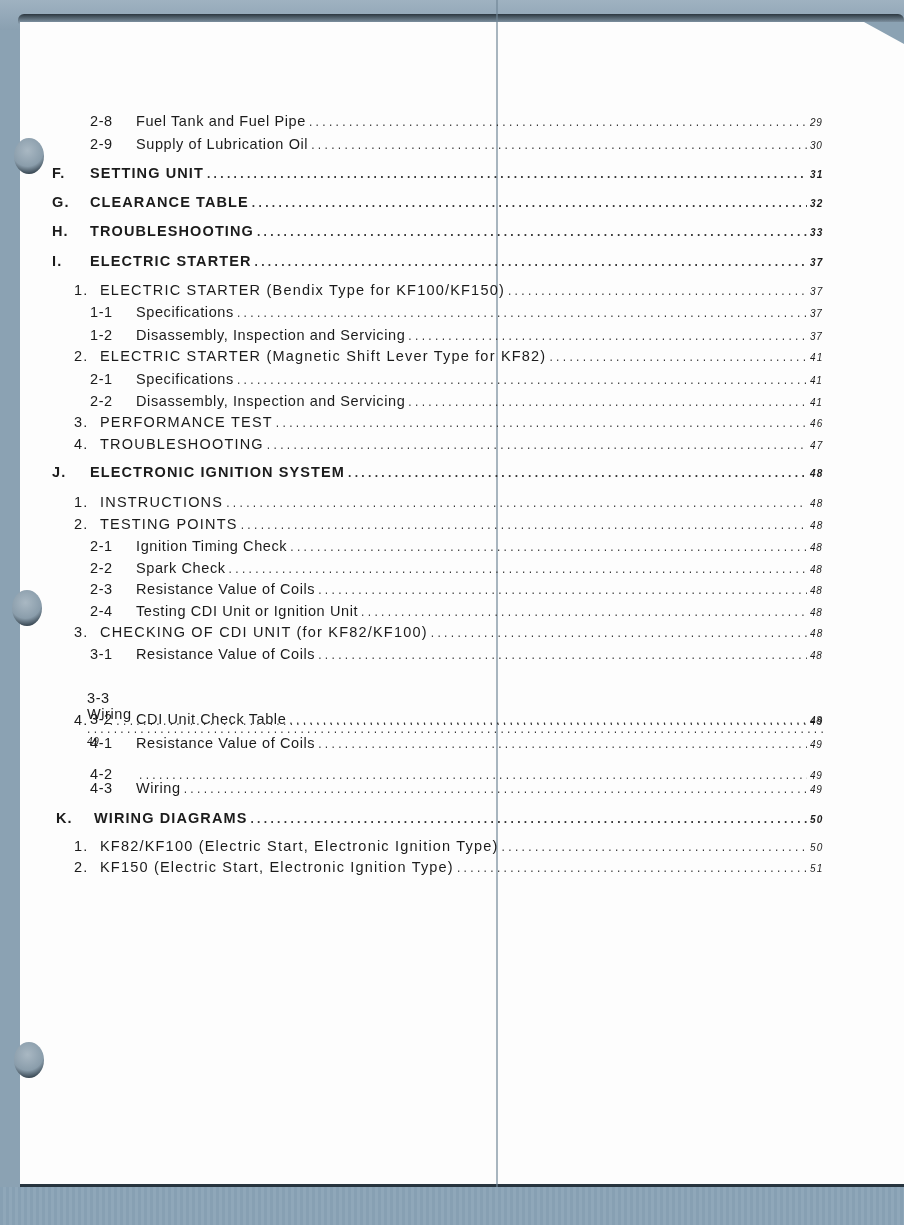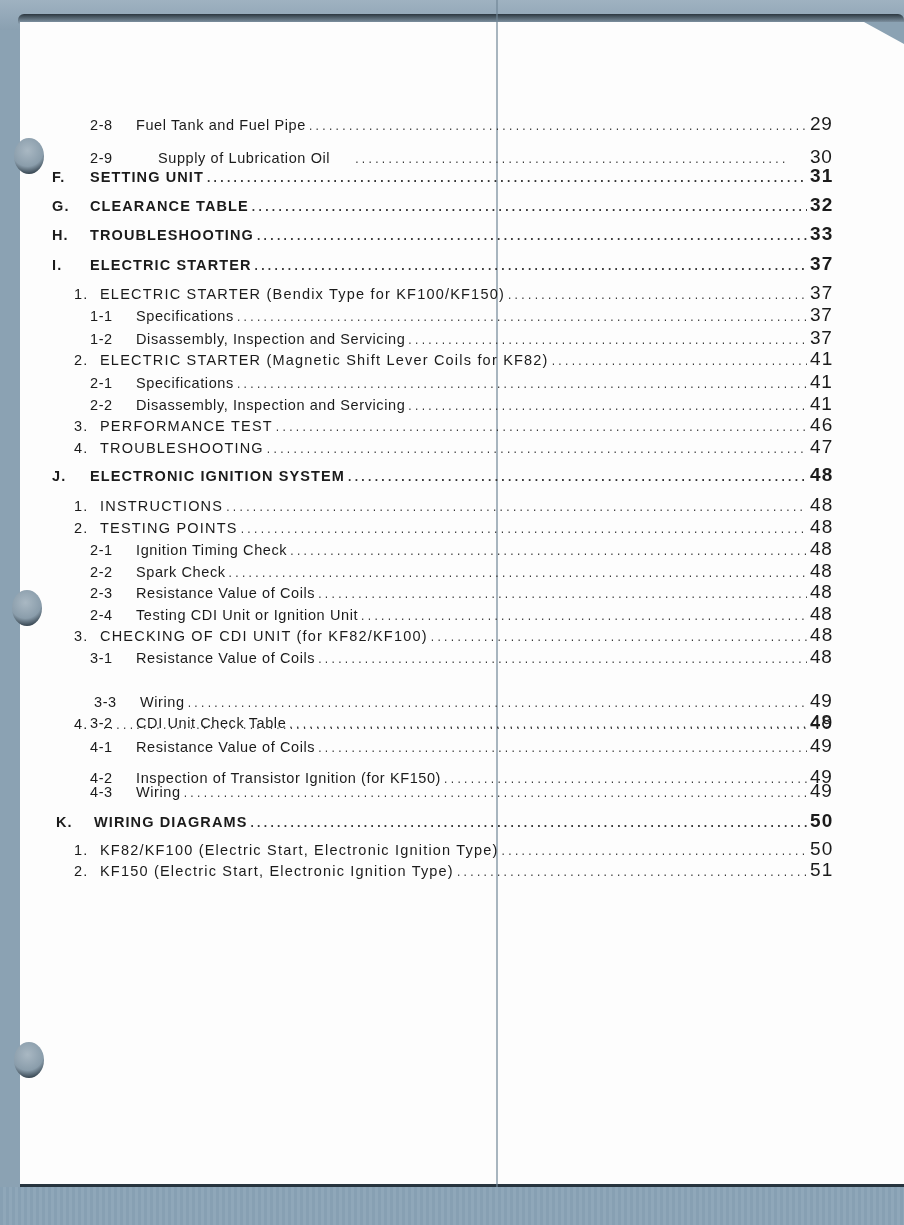--- a/index.html
+++ b/index.html
@@ -47,21 +47,21 @@
   .row .num { display: inline-block; }
   .row .title { display: inline-block; }
   .row .leader {
     flex: 1; overflow: hidden; margin: 0 3px; color: #333;
     letter-spacing: 4.2px; font-size: 12px;
   }
   .row .leader::before {
     content: ". . . . . . . . . . . . . . . . . . . . . . . . . . . . . . . . . . . . . . . . . . . . . . . . . . . . . . . . . . . . . . . . . . . . . . . . . . . . . . . . . . . . . . . . . . . . . . . . . . . . . . . . . . . . . . .";
     letter-spacing: 0;
   }
-  .row .page-num { width: 22px; text-align: left; font-size: 19px; }
+  .row .page-num { width: 22px; text-align: left; font-size: 10px; font-style: italic; }
   .lvl0 { font-weight: bold; letter-spacing: 1.1px; }
   .lvl0 .num { width: 38px; }
   .lvl1 .num { width: 26px; }
   .lvl1 { letter-spacing: 1.2px; }
   .lvl2 .num { width: 46px; }
 </style>
 </head>
 <body>
 
 <div class="scan-bg-top"></div>
@@ -75,21 +75,21 @@
 <div class="hole" style="left:12px; top:590px;"></div>
 <div class="hole" style="left:14px; top:1042px;"></div>
 
 <div class="toc" id="toc">
     <div class="row lvl2" style="top: 113px; left: 90px;">
       <span class="num">2-8</span>
       <span class="title">Fuel Tank and Fuel Pipe</span>
       <span class="leader"></span>
       <span class="page-num">29</span>
     </div>
-    <div class="row lvl2" style="top: 146px; left: 90px; gap: 22px;">
+    <div class="row lvl2" style="top: 136px; left: 90px;">
       <span class="num">2-9</span>
       <span class="title">Supply of Lubrication Oil</span>
       <span class="leader"></span>
       <span class="page-num">30</span>
     </div>
     <div class="row lvl0" style="top: 165px; left: 52px;">
       <span class="num">F.</span>
       <span class="title">SETTING UNIT</span>
       <span class="leader"></span>
       <span class="page-num">31</span>
@@ -125,21 +125,21 @@
       <span class="page-num">37</span>
     </div>
     <div class="row lvl2" style="top: 327px; left: 90px;">
       <span class="num">1-2</span>
       <span class="title">Disassembly, Inspection and Servicing</span>
       <span class="leader"></span>
       <span class="page-num">37</span>
     </div>
     <div class="row lvl1" style="top: 348px; left: 74px;">
       <span class="num">2.</span>
-      <span class="title">ELECTRIC STARTER (Magnetic Shift Lever Coils for KF82)</span>
+      <span class="title">ELECTRIC STARTER (Magnetic Shift Lever Type for KF82)</span>
       <span class="leader"></span>
       <span class="page-num">41</span>
     </div>
     <div class="row lvl2" style="top: 371px; left: 90px;">
       <span class="num">2-1</span>
       <span class="title">Specifications</span>
       <span class="leader"></span>
       <span class="page-num">41</span>
     </div>
     <div class="row lvl2" style="top: 393px; left: 90px;">
@@ -213,40 +213,39 @@
       <span class="title">Resistance Value of Coils</span>
       <span class="leader"></span>
       <span class="page-num">48</span>
     </div>
     <div class="row lvl2" style="top: 669px; left: 90px; margin-top: 42px;">
       <span class="num">3-2</span>
       <span class="title">CDI Unit Check Table</span>
       <span class="leader"></span>
       <span class="page-num">48</span>
     </div>
-    <div class="row lvl2" style="top: 690px; left: 94px;">
+    <div class="row lvl2" style="top: 690px; left: 84px; flex-direction: column;">
       <span class="num">3-3</span>
       <span class="title">Wiring</span>
       <span class="leader"></span>
       <span class="page-num">49</span>
     </div>
     <div class="row lvl1" style="top: 712px; left: 74px;">
       <span class="num">4.</span>
       <span class="leader"></span>
       <span class="page-num">49</span>
     </div>
     <div class="row lvl2" style="top: 735px; left: 90px;">
       <span class="num">4-1</span>
       <span class="title">Resistance Value of Coils</span>
       <span class="leader"></span>
       <span class="page-num">49</span>
     </div>
     <div class="row lvl2" style="top: 758px; left: 90px; margin-top: 8px;">
       <span class="num">4-2</span>
-      <span class="title">Inspection of Transistor Ignition (for KF150)</span>
       <span class="leader"></span>
       <span class="page-num">49</span>
     </div>
     <div class="row lvl2" style="top: 780px; left: 90px;">
       <span class="num">4-3</span>
       <span class="title">Wiring</span>
       <span class="leader"></span>
       <span class="page-num">49</span>
     </div>
     <div class="row lvl0" style="top: 810px; left: 56px;">

